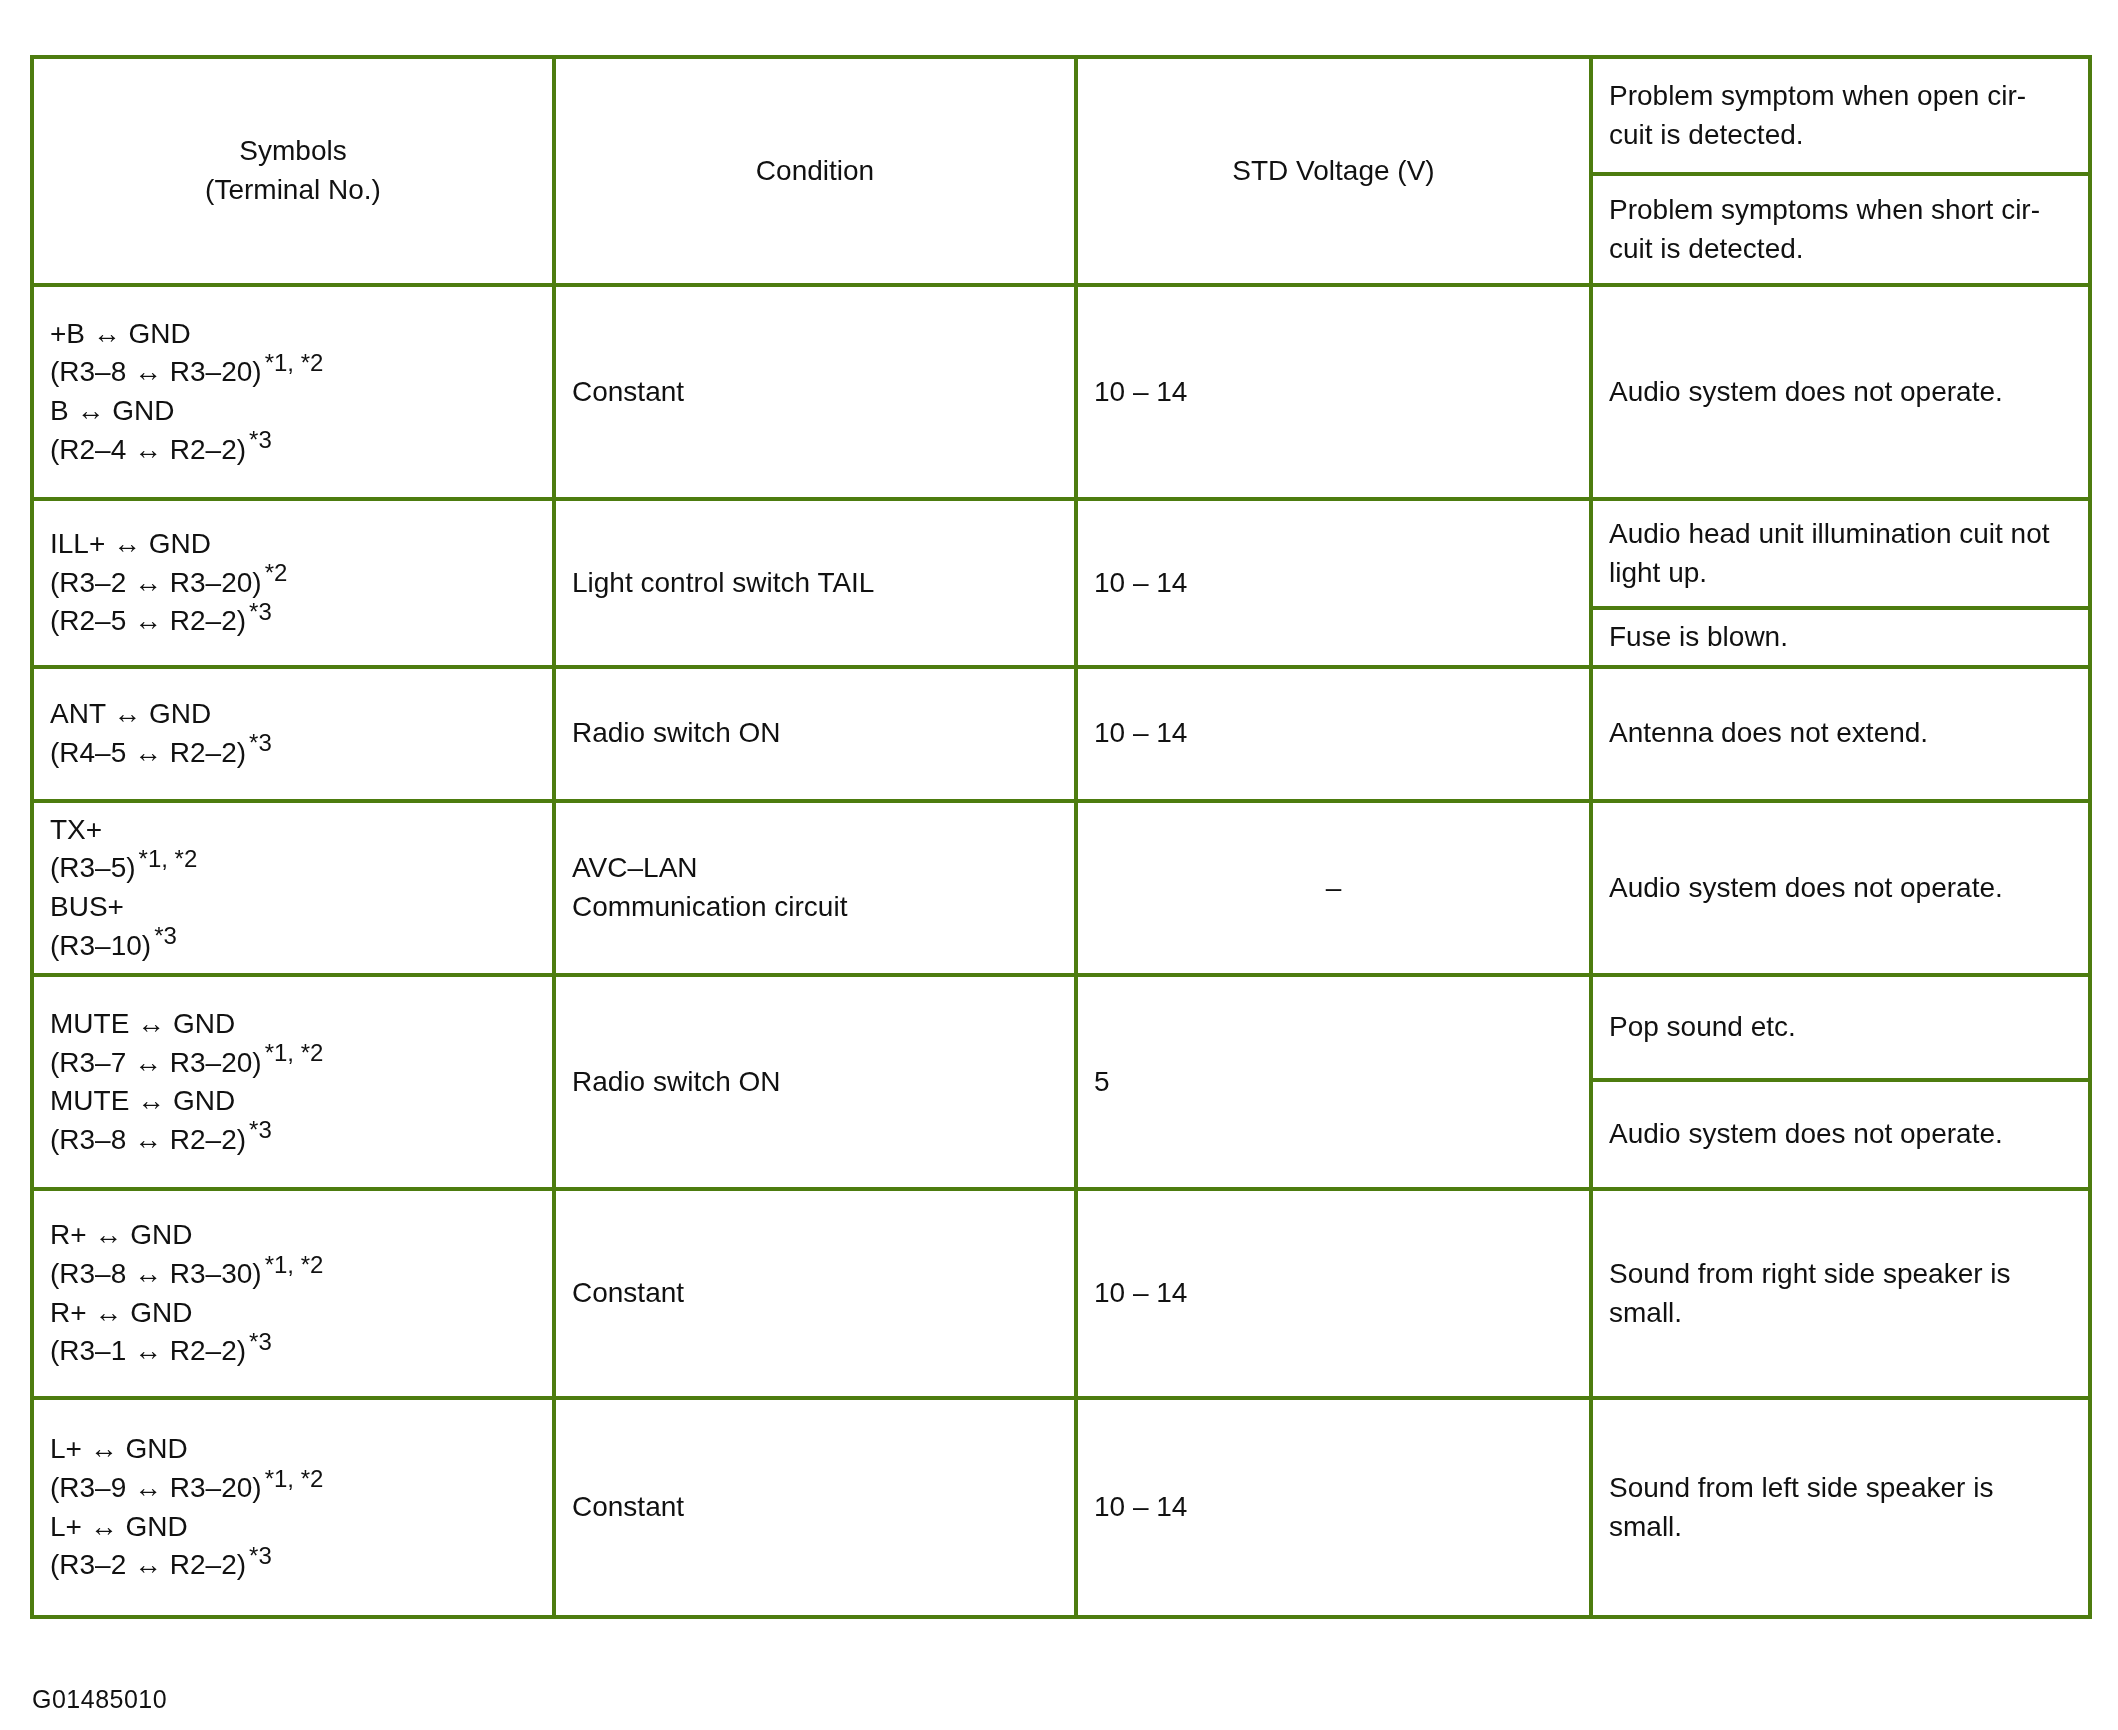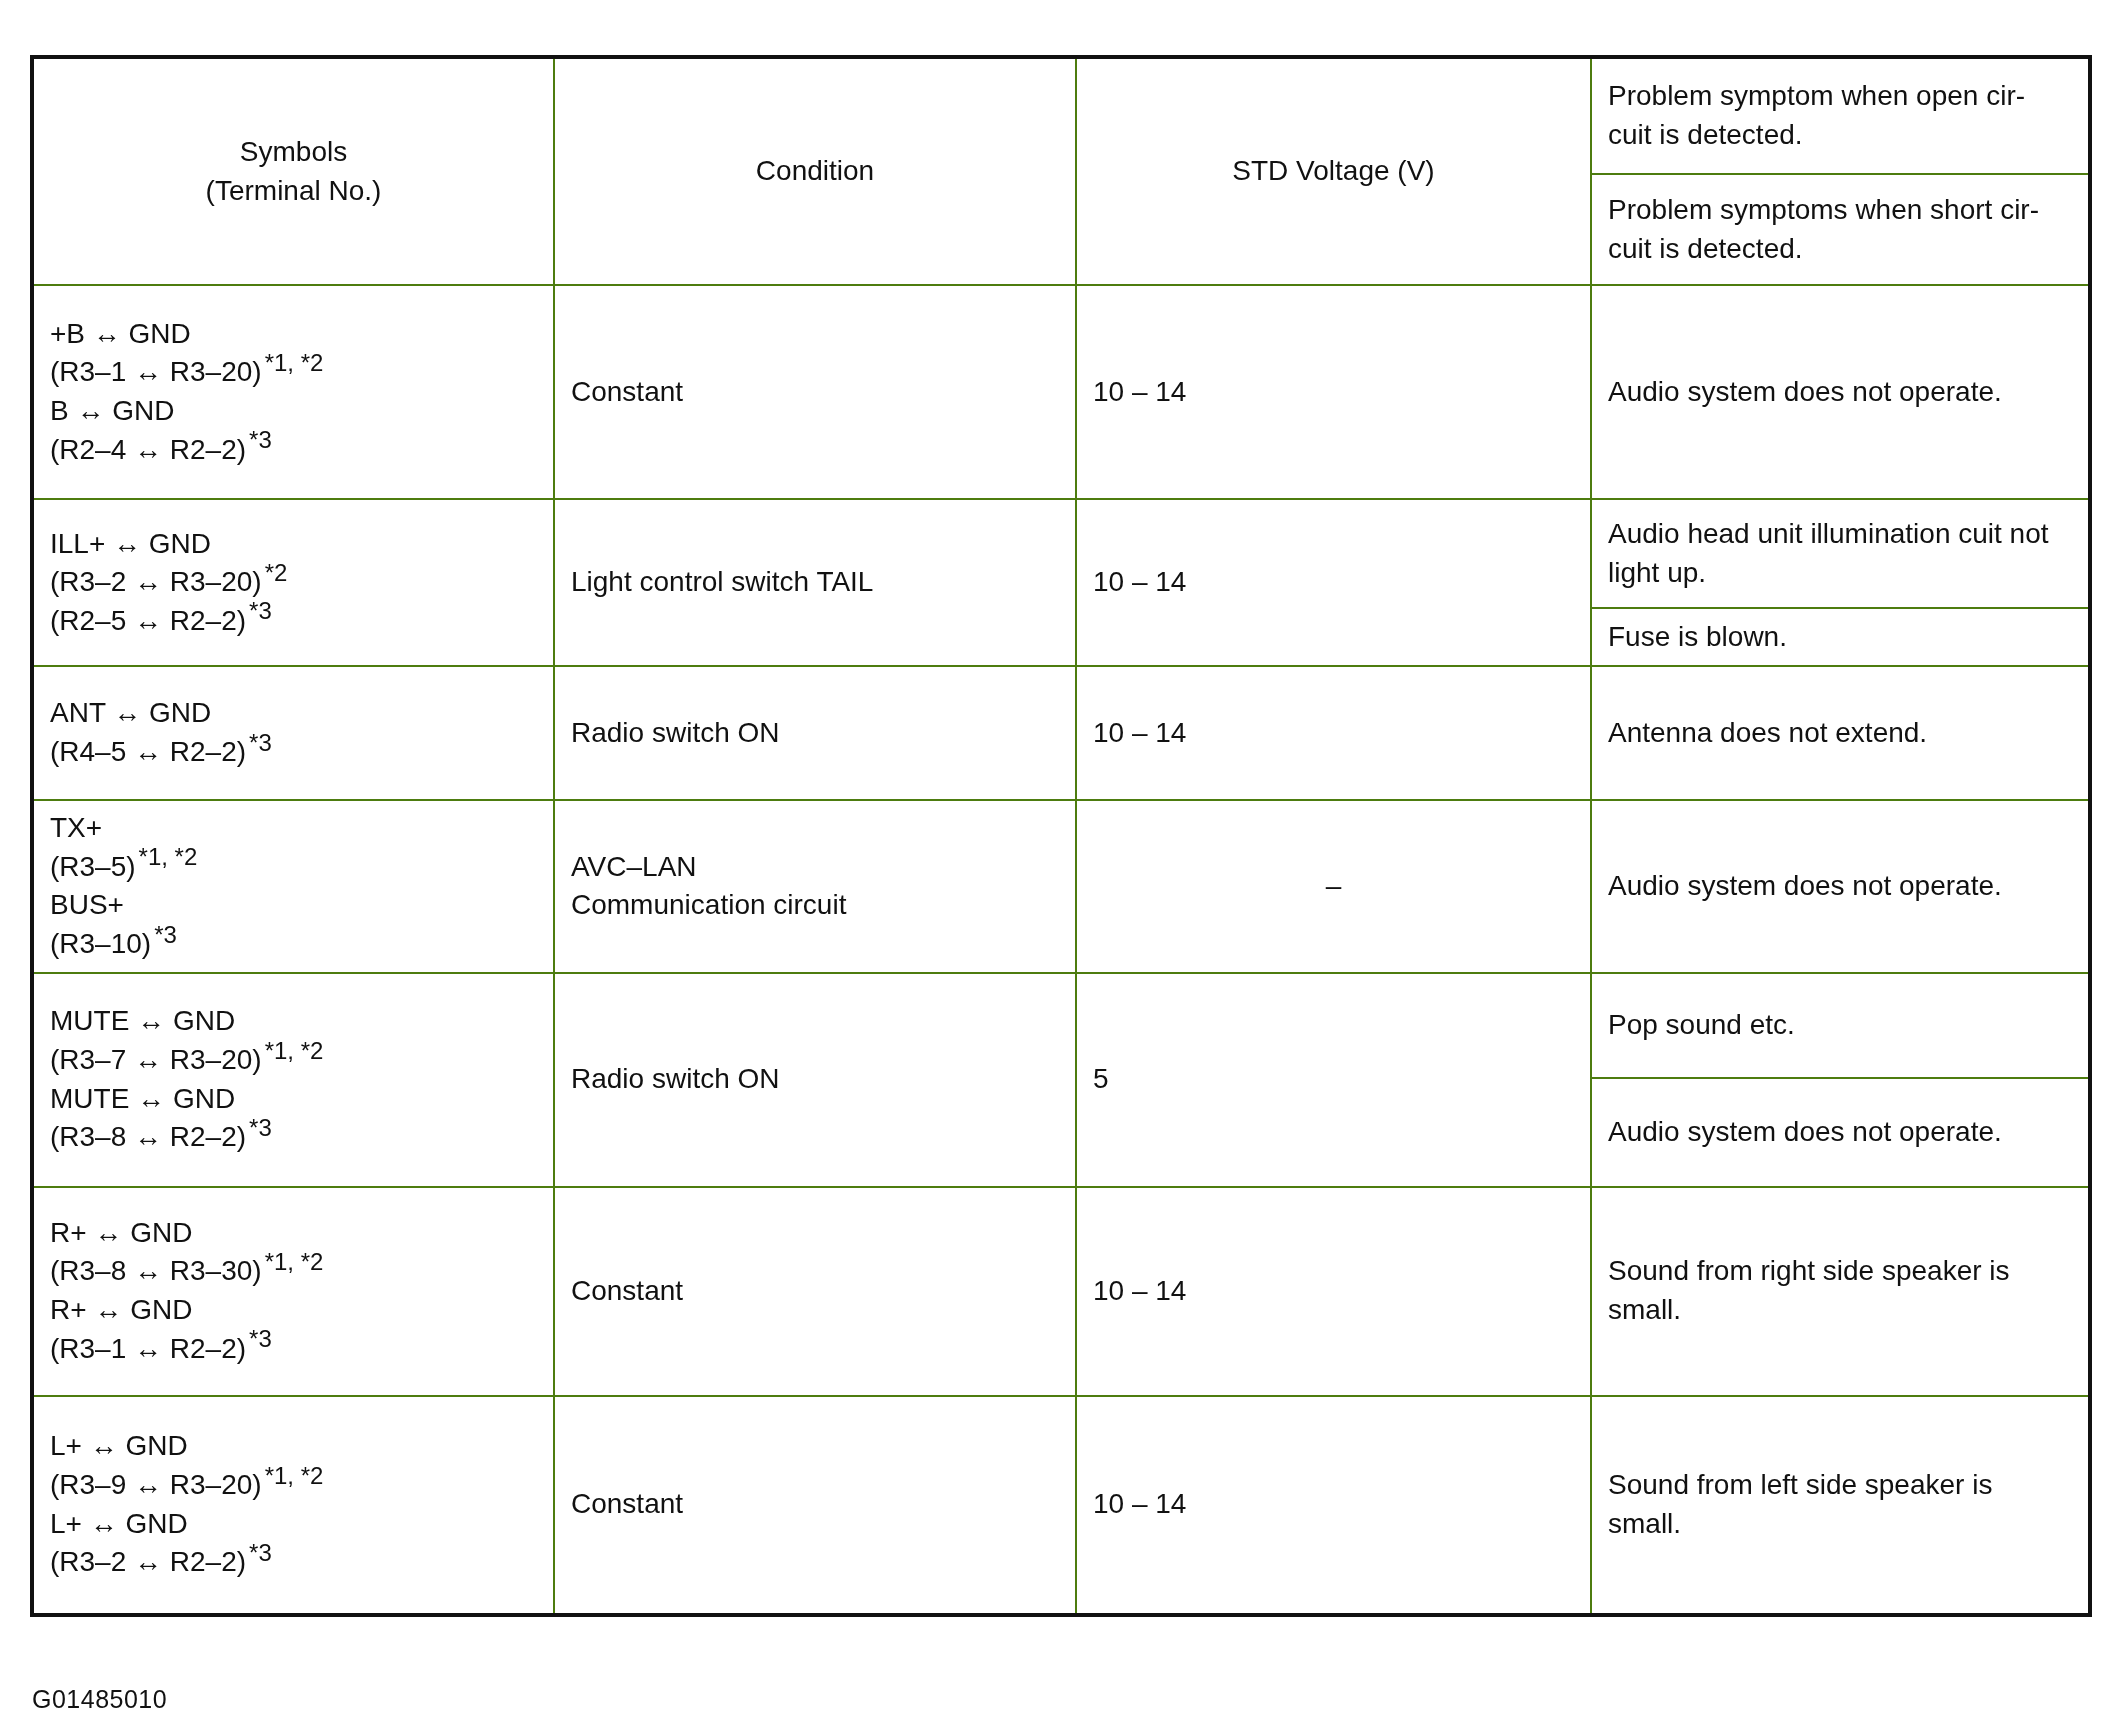--- a/index.html
+++ b/index.html
@@ -8,21 +8,21 @@
     font-family:"Liberation Sans","DejaVu Sans",sans-serif;
     color:#111;
   }
   .page{position:relative;width:2118px;height:1730px;background:#ffffff;overflow:hidden}
   table.diag{
     position:absolute;left:30px;top:55px;width:2060px;
     border-collapse:collapse;table-layout:fixed;
     border:4px solid #111;
   }
   td,th{
-    border:2px solid #4d7c0f;
+    border:4px solid #4d7c0f;
     padding:8px 16px;
     vertical-align:middle;
     font-size:28px;line-height:1.38;font-weight:400;
     text-align:left;
     overflow:hidden;
   }
   th.hc{text-align:center}
   .sl{white-space:nowrap}
   sup.ss{font-size:24px;line-height:0;vertical-align:super;margin-left:3px}
   td.vc{text-align:center}
@@ -66,21 +66,21 @@
     <tr class="hr2">
       <th>
         <div>Problem symptoms when short cir-</div>
         <div>cuit is detected.</div>
       </th>
     </tr>
 
     <tr class="r1">
       <td class="sym">
         <div class="sl"><span>+B ↔ GND</span><sup class="ss"></sup></div>
-        <div class="sl"><span>(R3–1 ↔ R3–20)</span><sup class="ss">*1, *2</sup></div>
+        <div class="sl"><span>(R3–8 ↔ R3–20)</span><sup class="ss">*1, *2</sup></div>
         <div class="sl"><span>B ↔ GND</span><sup class="ss"></sup></div>
         <div class="sl"><span>(R2–4 ↔ R2–2)</span><sup class="ss">*3</sup></div>
       </td>
       <td>
             <div>Constant</div>
           </td>
       <td><span>10 – 14</span></td>
       <td>
             <div>Audio system does not operate.</div>
           </td>

